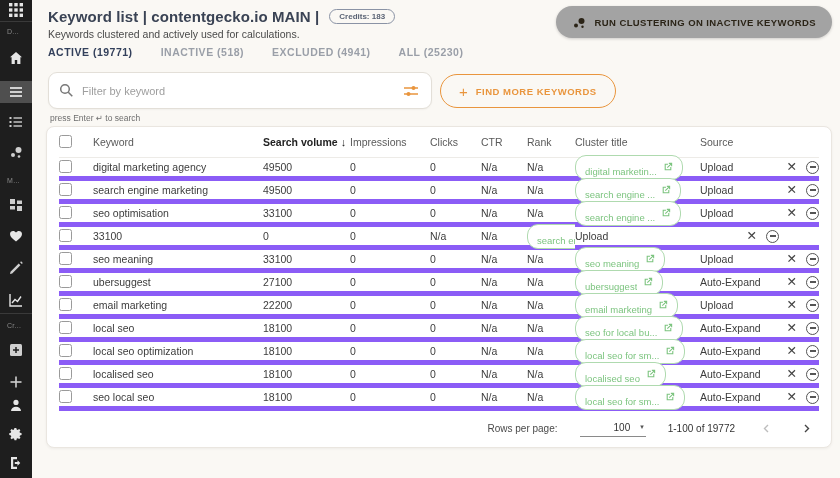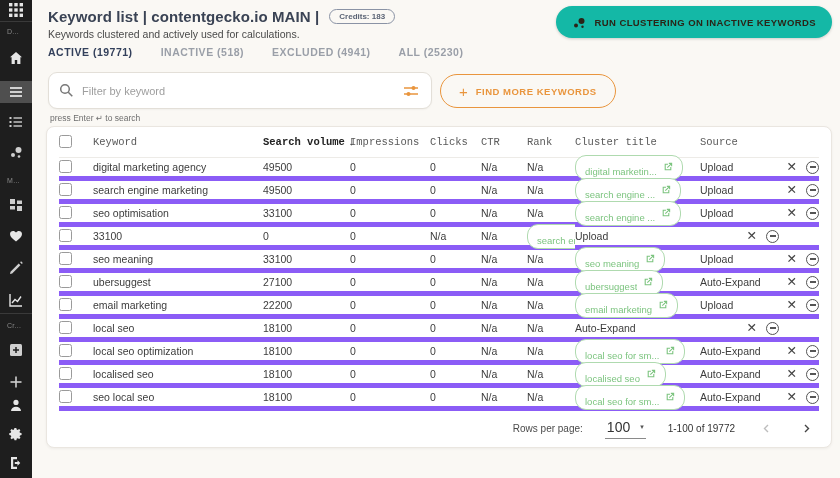--- a/index.html
+++ b/index.html
@@ -19,21 +19,21 @@
   .sb-bottom { padding-bottom:4px; }
 
   
   .main { position:absolute; left:32px; top:0; right:0; bottom:0; background:#FAF8F4; }
 
   .page-title-row { position:absolute; left:16px; top:8px; display:flex; align-items:center; gap:10px; }
   .page-title { font-size:15px; font-weight:700; color:#3A4354; letter-spacing:.1px; }
   .credits-badge { border:1px solid #8a93a5; color:#5a6374; border-radius:10px; font-size:8px; padding:2px 9px; font-weight:700; white-space:nowrap; }
   .subtitle { position:absolute; left:16px; top:28px; font-size:10.5px; color:#4a4a4a; }
 
-  .run-btn { position:absolute; right:8px; top:6px; height:32px; background:#14b8a6; border:none; border-radius:16px; display:flex; align-items:center; gap:8px; padding:0 16px; cursor:pointer; box-shadow:0 1px 3px rgba(0,0,0,.18); }
+  .run-btn { position:absolute; right:8px; top:6px; height:32px; background:#a3a3a3; border:none; border-radius:16px; display:flex; align-items:center; gap:8px; padding:0 16px; cursor:pointer; box-shadow:0 1px 3px rgba(0,0,0,.18); }
   .run-btn span.lbl { font-size:9.5px; font-weight:700; color:#2b2417; letter-spacing:.4px; }
   .run-btn svg { width:15px; height:15px; }
 
   .tabs { position:absolute; left:16px; top:46px; display:flex; gap:28px; }
   .tab { font-size:10.5px; font-weight:700; letter-spacing:.5px; color:#9a9fa8; padding-bottom:26px; cursor:pointer; position:relative; white-space:nowrap; }
   .tab.active { color:#33405B; }
   .tab.active::after { content:""; position:absolute; left:0; right:0; bottom:0; height:3px; background:#3F4D68; border-radius:1px; }
 
   .search-row { position:absolute; left:16px; top:72px; display:flex; align-items:flex-start; gap:8px; }
   .search-box { width:384px; height:37px; background:#fff; border:1px solid #E3DFD8; border-radius:9px; display:flex; align-items:center; padding:0 10px; box-shadow:0 1px 2px rgba(0,0,0,.04); }
@@ -45,37 +45,37 @@
   .find-more-btn { height:34px; margin-top:2px; border:1.5px solid #E9953D; background:transparent; border-radius:18px; display:flex; align-items:center; gap:8px; padding:0 18px; cursor:pointer; }
   .find-more-btn .plus { color:#E9953D; font-size:15px; font-weight:400; line-height:1; }
   .find-more-btn .lbl { color:#E9953D; font-size:9.5px; font-weight:700; letter-spacing:.5px; }
   .search-hint { position:absolute; left:18px; top:113px; font-size:8.5px; color:#6e6e6e; }
 
   
   .card { position:absolute; left:14px; right:8px; top:126px; height:322px; background:#fff; border:1px solid #EAE6E0; border-radius:8px; box-shadow:0 1px 3px rgba(0,0,0,.05); padding:0 12px; overflow:hidden; }
   .trow, .thead { display:grid; grid-template-columns:34px 1fr 87px 80px 51px 46px 48px 125px 79px 40px; align-items:center; }
   .thead { height:31px; border-bottom:1px solid #EDEBE7; }
   .trow { height:23px; border-bottom:5px solid #8b5cf6; }
-  .th { font-size:10.5px; color:#5a5a5a; white-space:nowrap;font-family:Liberation Mono, monospace; }
+  .th { font-size:10.5px; color:#5a5a5a; white-space:nowrap; }
   .th.sorted { color:#222; font-weight:700; }
   .sort-arrow { font-size:11px; color:#222; margin-left:3px; }
   .cell { font-size:10.5px; color:#3c3c3c; white-space:nowrap; overflow:hidden; }
   .checkbox { width:13px; height:13px; border:1.5px solid #9a9a9a; border-radius:2.5px; display:inline-block; background:#fff; cursor:pointer; }
   .cluster-pill { display:inline-flex; align-items:center; gap:6px; max-width:118px; border:1px solid #AFDAAF; color:#7CC47F; border-radius:11px; padding:2px 9px; font-size:9.5px; cursor:pointer; background:#fff; }
   .cluster-pill .pill-text { overflow:hidden; white-space:nowrap; max-width:84px;margin-top:8px; }
   .cluster-pill svg { width:10px; height:10px; flex:0 0 auto; }
   .c-actions { display:flex; align-items:center; justify-content:flex-end; gap:9px; }
   .x-btn { color:#444; font-size:12.5px; line-height:1; cursor:pointer; }
   .minus-btn { width:13px; height:13px; border:1.2px solid #555; border-radius:50%; position:relative; cursor:pointer; }
   .minus-btn::after { content:""; position:absolute; left:2.5px; right:2.5px; top:50%; height:1.2px; margin-top:-.6px; background:#555; }
 
   .tfoot { height:35px; display:flex; align-items:center; justify-content:flex-end; gap:22px; padding-right:4px; }
   .rpp-label { font-size:10px; color:#4a4a4a; }
   .rpp-select { display:inline-flex; align-items:center; gap:10px; border-bottom:1px solid #8a8a8a; padding:1px 2px 3px 2px; cursor:pointer; }
-  .rpp-value { font-size:14px; color:#333; }
+  .rpp-value { font-size:10px; color:#333;margin-left:32px; }
   .rpp-caret { font-size:7px; color:#555; }
   .range-label { font-size:10px; color:#333; }
   .pg-btn { width:18px; height:18px; display:flex; align-items:center; justify-content:center; cursor:pointer; }
   .pg-btn svg { width:9px; height:9px; }
 </style>
 </head>
 <body>
 
 <nav class="sidebar">
   <div class="sb-top sb-item">
@@ -476,20 +476,29 @@
   </div>
 
   <div class="trow">
     <div class="cell"><span class="checkbox"></span></div>
     <div class="cell c-keyword">local seo</div>
     <div class="cell c-vol">18100</div>
     <div class="cell c-imp">0</div>
     <div class="cell c-clicks">0</div>
     <div class="cell c-ctr">N/a</div>
     <div class="cell c-rank">N/a</div>
+    <div class="cell">
+      <span class="cluster-pill">
+        <span class="pill-text">seo for local bu...</span>
+        <svg viewBox="0 0 12 12">
+                <path d="M7 1h4v4H9.7V3.2L5.6 7.3 4.7 6.4 8.8 2.3H7Z" fill="#7CC47F"></path>
+                <path d="M2 2h4v1.3H3.3v5.4h5.4V6H10v4H2Z" fill="#7CC47F"></path>
+              </svg>
+      </span>
+    </div>
     <div class="cell c-source">Auto-Expand</div>
     <div class="cell c-actions">
       <span class="x-btn">✕</span>
       <span class="minus-btn"></span>
     </div>
   </div>
 
   <div class="trow">
     <div class="cell"><span class="checkbox"></span></div>
     <div class="cell c-keyword">local seo optimization</div>

